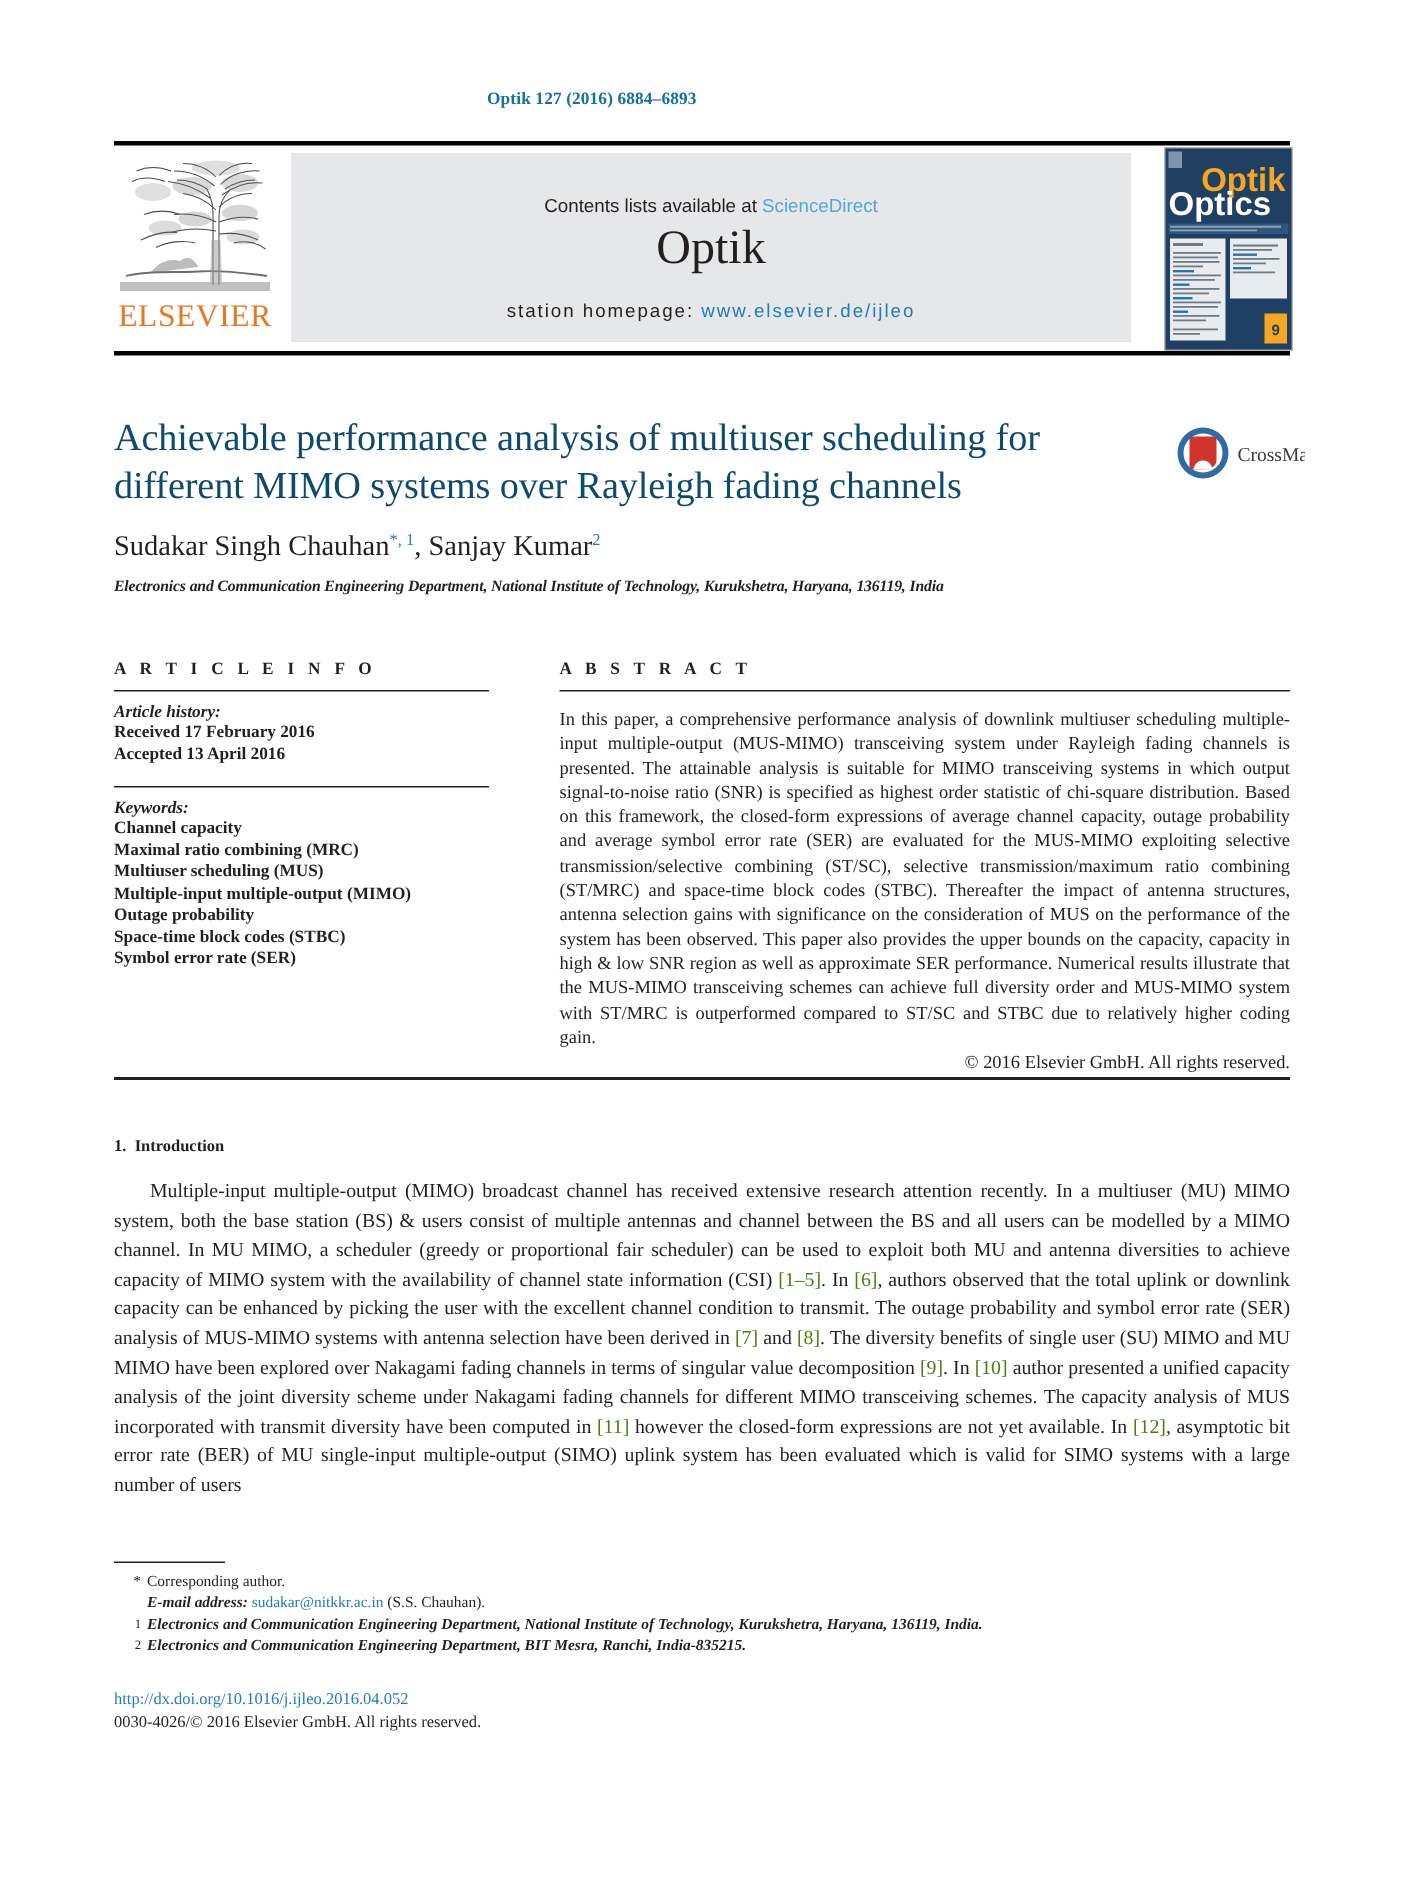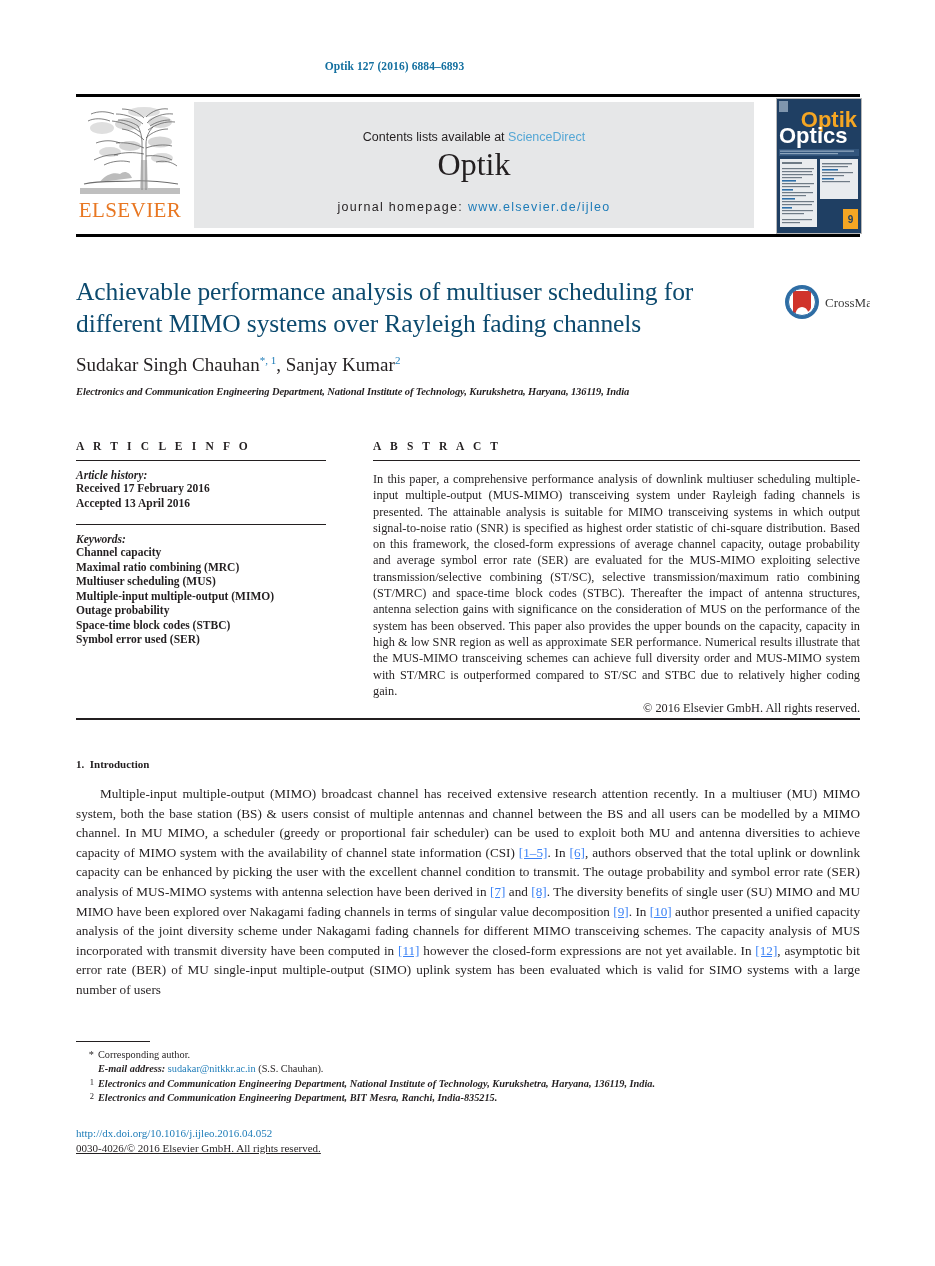--- a/index.html
+++ b/index.html
@@ -254,21 +254,21 @@
   }
   .intro-para {
     margin-top: 14px;
     text-indent: 24px;
     font-family: "Liberation Serif", serif;
     font-size: 13.2px;
     line-height: 19.6px;
     text-align: justify;
     color: #231f20;
   }
-  .ref { color: #3b82f6; text-decoration: underline; }
+  .ref { color: #4d7c0f; }
 
   
   .footnote-rule {
     position: absolute;
     left: 76px; top: 1041px;
     width: 74px;
     height: 1.2px;
     background: #231f20;
   }
   .footnotes {
@@ -293,21 +293,21 @@
 
   .doi-block {
     position: absolute;
     left: 76px; top: 1126px;
     width: 784px;
     font-family: "Liberation Serif", serif;
     font-size: 11px;
     line-height: 15px;
   }
   .doi-link { color: #1e7cb8; }
-  .issn-line { color: #231f20; text-decoration: underline; }
+  .issn-line { color: #231f20; }
 </style>
 </head>
 <body>
 
 <div class="page">
 
   <div class="runninghead">Optik 127 (2016) 6884–6893</div>
 
   <div class="masthead">
     <div class="rule-top"></div>
@@ -358,21 +358,21 @@
       </div>
       <div class="elsevier-word">ELSEVIER</div>
     </div>
 
     <div class="contents-panel">
       <div class="contents-line">
         <span>Contents lists available at </span><span class="sd">ScienceDirect</span>
       </div>
       <div class="journal-title">Optik</div>
       <div class="homepage-line">
-        <span>journal homepage: </span><span class="url">www.elsevier.de/ijleo</span>
+        <span>station homepage: </span><span class="url">www.elsevier.de/ijleo</span>
       </div>
     </div>
 
     <div class="cover-thumb">
       <svg width="84" height="134" viewBox="0 0 84 134" xmlns="http://www.w3.org/2000/svg">
         <rect x="0" y="0" width="84" height="134" fill="#1f3f63"></rect>
         <rect x="2" y="2" width="9" height="11" fill="#7e95ad"></rect>
         <text x="80" y="28" font-family="Liberation Sans, sans-serif" font-size="22" font-weight="bold" fill="#f5a623" text-anchor="end">Optik</text>
         <text x="2" y="44" font-family="Liberation Sans, sans-serif" font-size="22" font-weight="bold" fill="#ffffff">Optics</text>
         <rect x="2" y="50" width="80" height="7" fill="#32557c"></rect>
@@ -450,21 +450,21 @@
       </div>
       <div class="hr-thin2"></div>
       <div class="info-group">
         <div class="info-label">Keywords:</div>
         <div class="info-item">Channel capacity</div>
         <div class="info-item">Maximal ratio combining (MRC)</div>
         <div class="info-item">Multiuser scheduling (MUS)</div>
         <div class="info-item">Multiple-input multiple-output (MIMO)</div>
         <div class="info-item">Outage probability</div>
         <div class="info-item">Space-time block codes (STBC)</div>
-        <div class="info-item">Symbol error used (SER)</div>
+        <div class="info-item">Symbol error rate (SER)</div>
       </div>
     </div>
 
     <div class="col-right">
       <div class="sec-head">A B S T R A C T</div>
       <div class="hr-thin"></div>
       <div class="abstract-body">In this paper, a comprehensive performance analysis of downlink multiuser scheduling multiple-input multiple-output (MUS-MIMO) transceiving system under Rayleigh fading channels is presented. The attainable analysis is suitable for MIMO transceiving systems in which output signal-to-noise ratio (SNR) is specified as highest order statistic of chi-square distribution. Based on this framework, the closed-form expressions of average channel capacity, outage probability and average symbol error rate (SER) are evaluated for the MUS-MIMO exploiting selective transmission/selective combining (ST/SC), selective transmission/maximum ratio combining (ST/MRC) and space-time block codes (STBC). Thereafter the impact of antenna structures, antenna selection gains with significance on the consideration of MUS on the performance of the system has been observed. This paper also provides the upper bounds on the capacity, capacity in high &amp; low SNR region as well as approximate SER performance. Numerical results illustrate that the MUS-MIMO transceiving schemes can achieve full diversity order and MUS-MIMO system with ST/MRC is outperformed compared to ST/SC and STBC due to relatively higher coding gain.</div>
       <div class="copyright-line">© 2016 Elsevier GmbH. All rights reserved.</div>
     </div>
 

